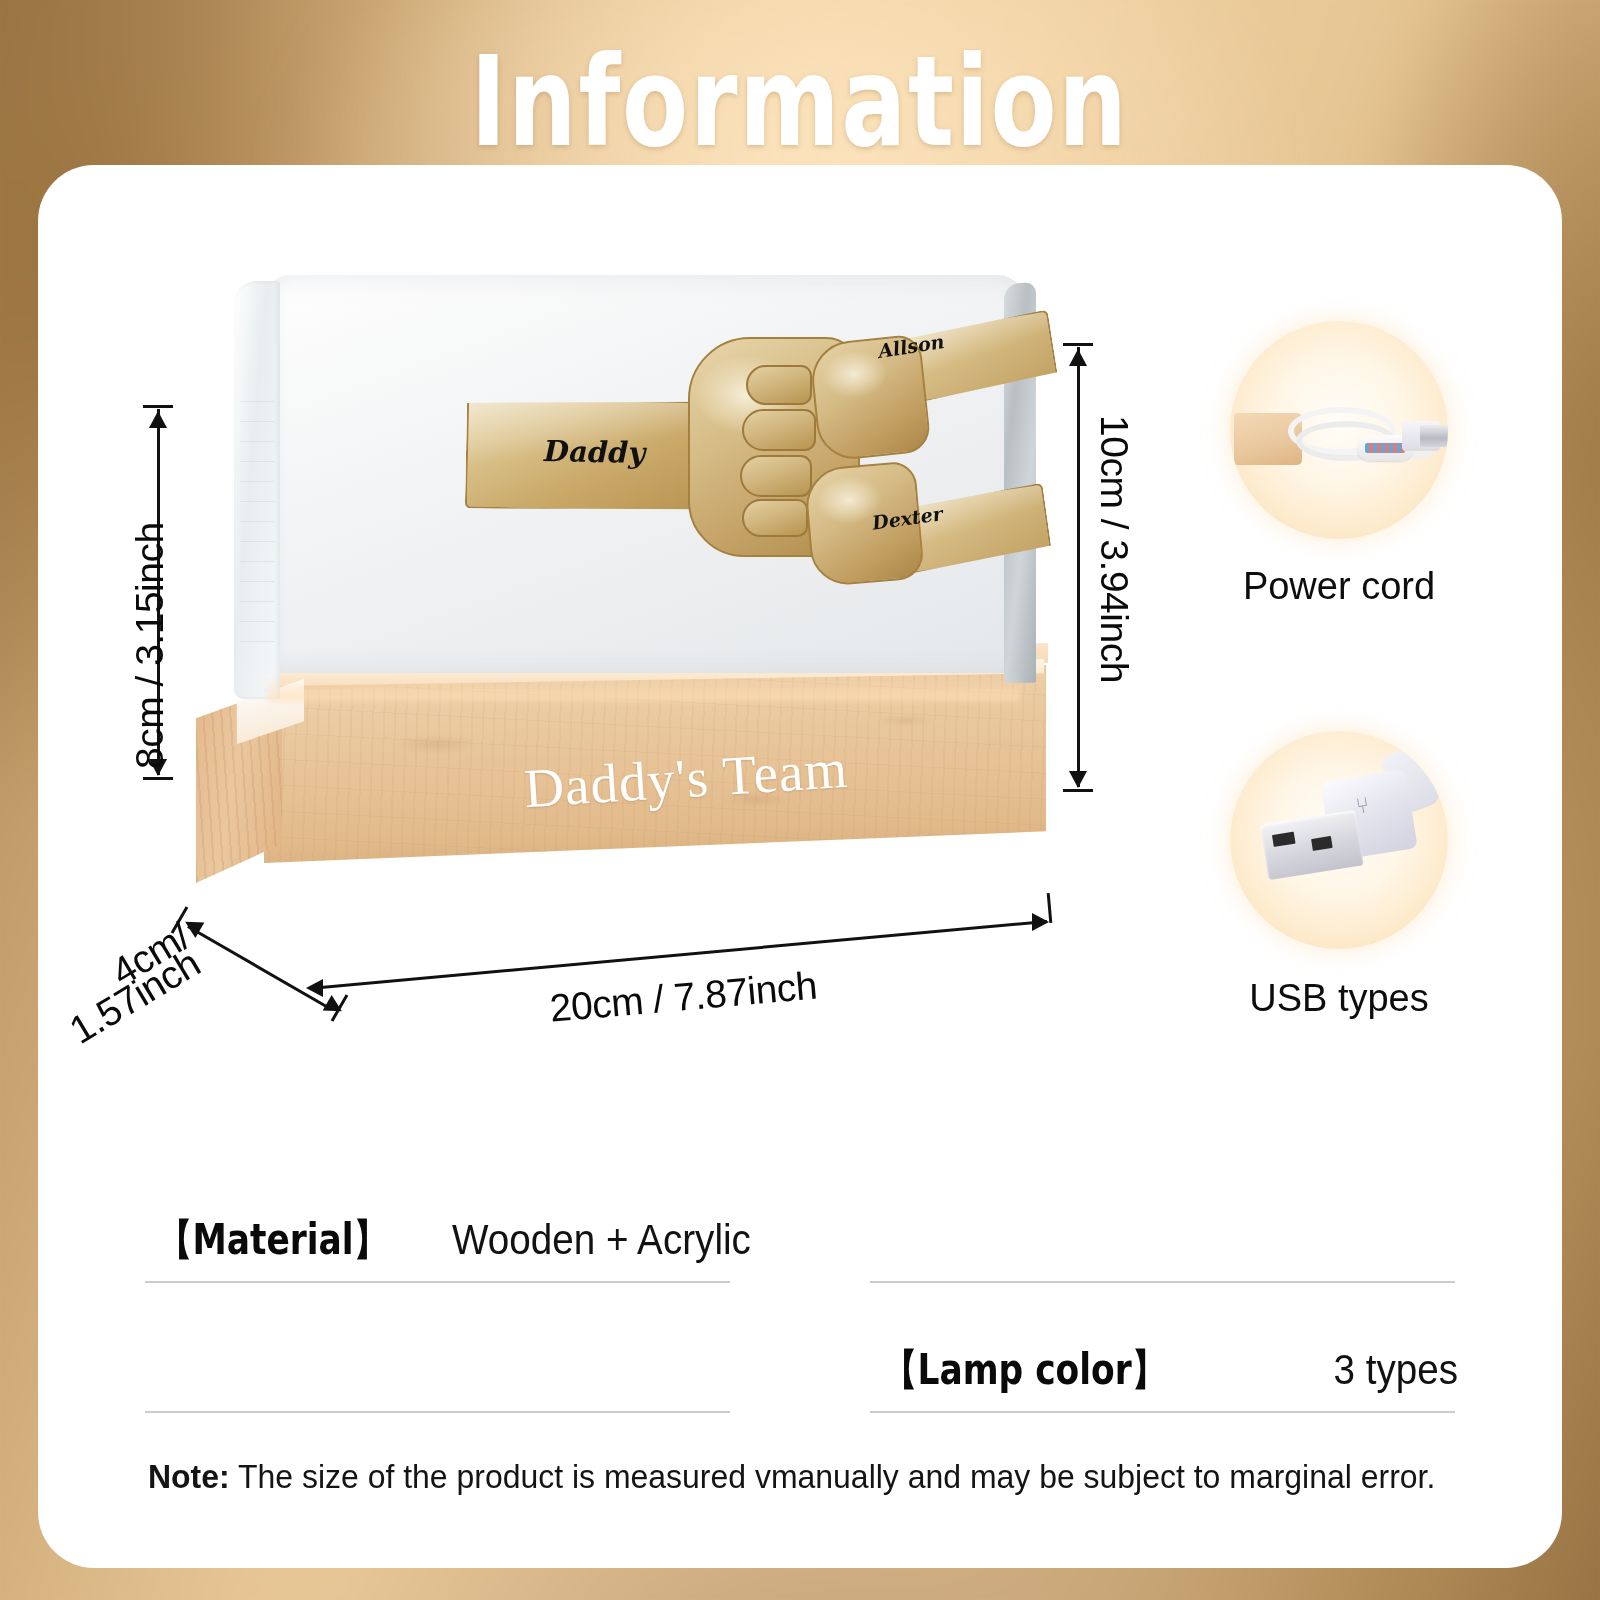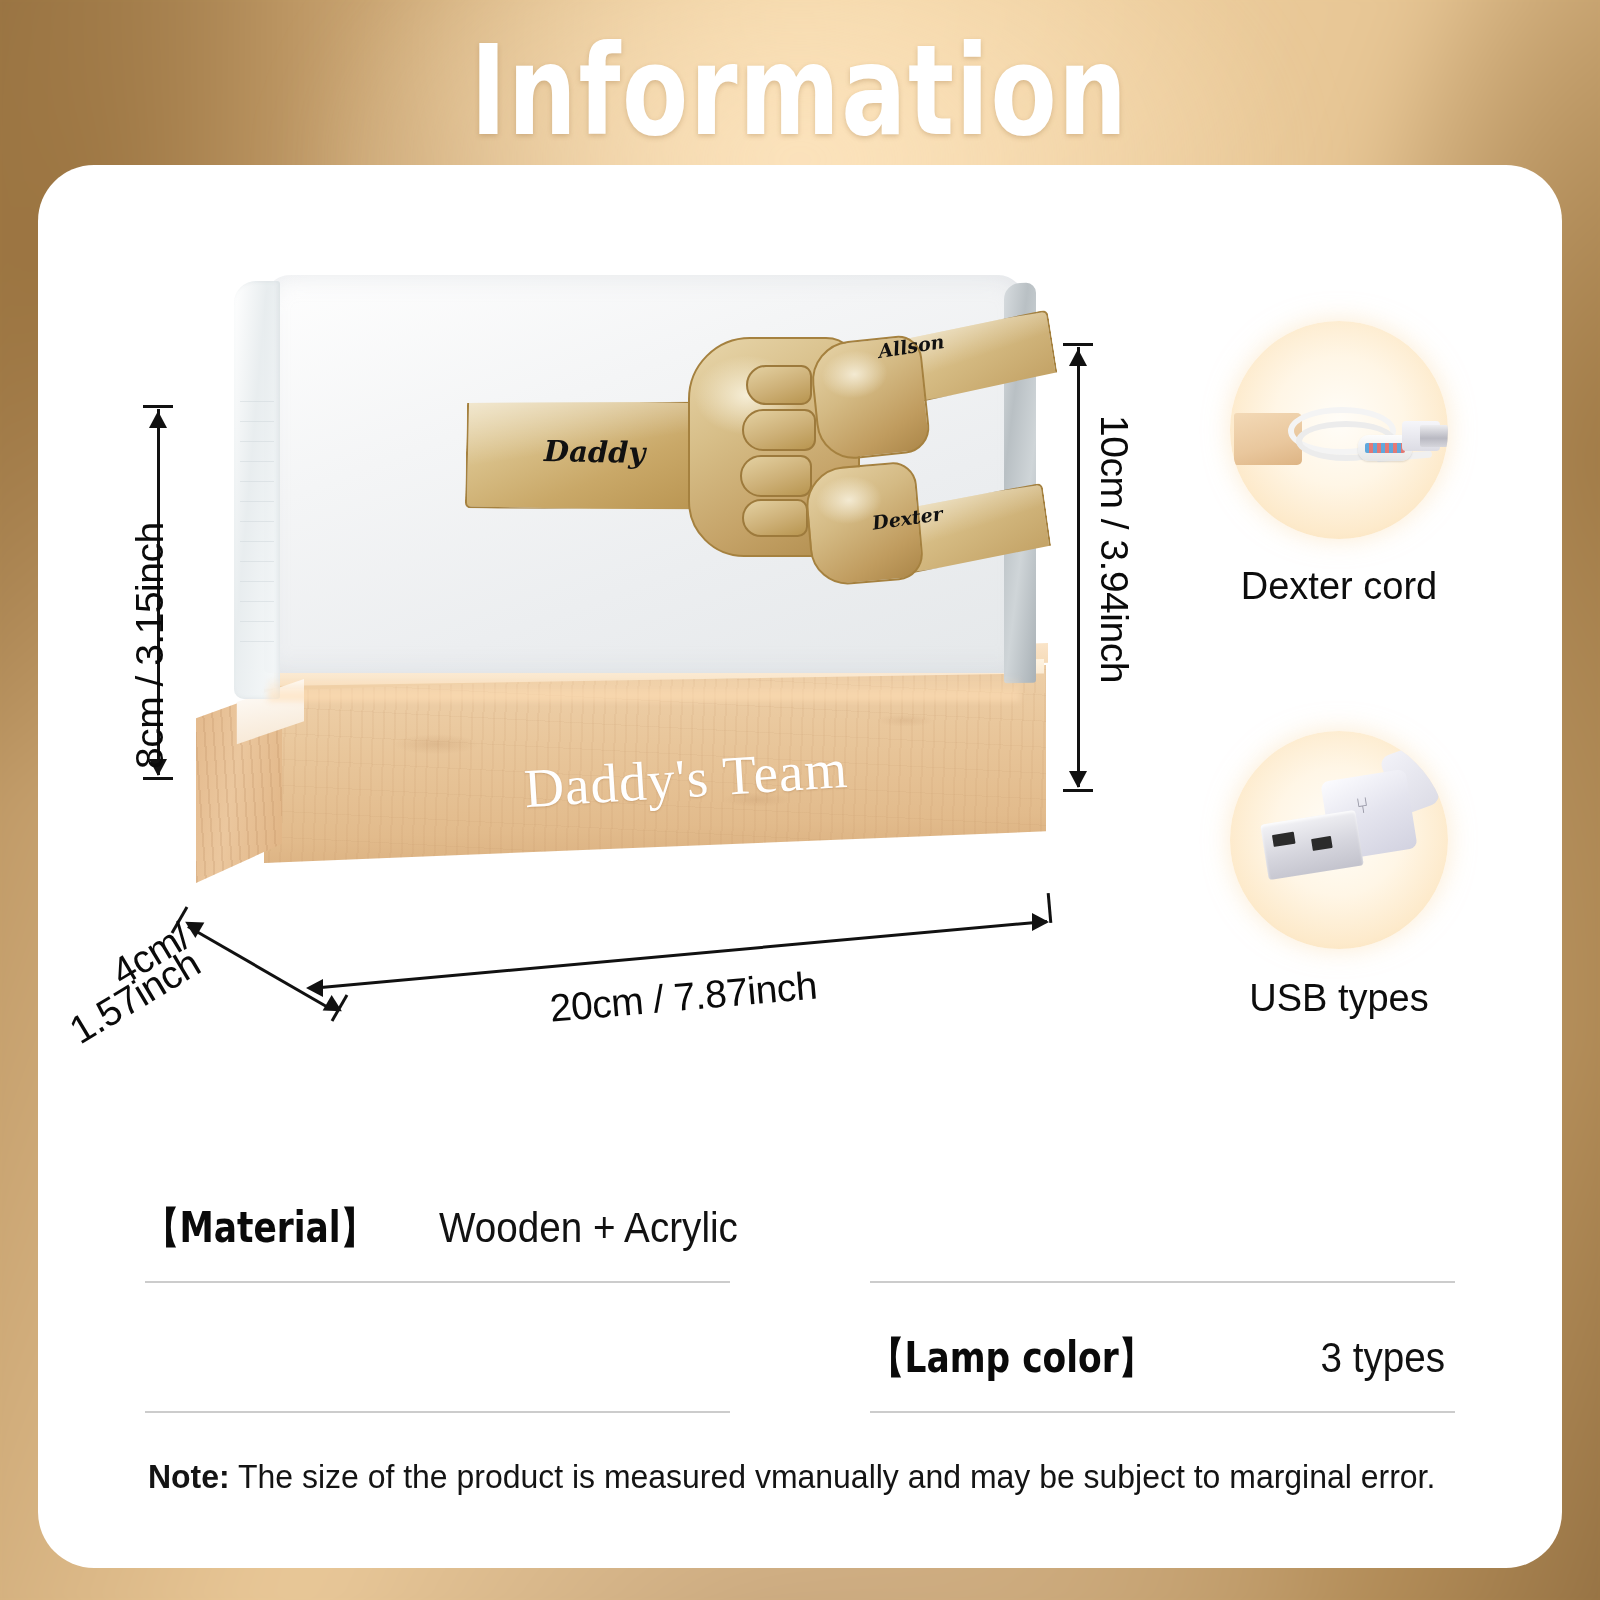--- a/index.html
+++ b/index.html
@@ -34,21 +34,21 @@
     position: absolute;
     left: 18%; top: -10%;
     width: 64%; height: 40%;
     background: radial-gradient(ellipse at center, rgba(255,232,196,.85) 0%, rgba(255,232,196,0) 70%);
     filter: blur(34px);
   }
 
   
   #header {
     position: absolute;
-    left: 0; top: 5px;
+    left: 0; top: 16px;
     width: 1600px; height: 170px;
     display: flex;
     align-items: center;
     justify-content: center;
     z-index: 4;
   }
   #title {
     font-family: "DejaVu Sans", sans-serif;
     font-weight: 700;
     font-size: 112px;
@@ -431,24 +431,25 @@
     left: 0; top: 1010px;
     width: 1524px;
   }
   .spec-row {
     position: relative;
     width: 1524px;
     height: 130px;
   }
   .spec-cell {
     position: absolute;
-    top: 0;
+    top: 12px;
     height: 106px;
     display: flex;
     align-items: center;
+    margin-left: 13px;
   }
   .cell-left  { left: 107px; width: 585px; }
   .cell-right { left: 832px; width: 585px; }
   .spec-key {
     font-family: "DejaVu Sans", sans-serif;
     font-weight: 700;
     font-size: 42px;
     color: #0a0a0a;
     transform: scaleX(0.82);
     transform-origin: left center;
@@ -577,21 +578,21 @@
 
       <div class="badge" style="left:1192px; top:156px;">
         <div class="pc-wood"></div>
         <div class="pc-cable pc-loop1"></div>
         <div class="pc-cable pc-loop2"></div>
         <div class="pc-tail"></div>
         <div class="pc-switch"></div>
         <div class="pc-usb"></div>
         <div class="pc-usb-metal"></div>
       </div>
-      <div class="badge-label" style="left:1141px; top:400px;">Dexter cord</div>
+      <div class="badge-label" style="left:1141px; top:400px;">Power cord</div>
 
       <div class="badge" style="left:1192px; top:566px;">
         <div class="usb-cable"></div>
         <div class="usb-plastic"></div>
         <div class="usb-trident">⑂</div>
         <div class="usb-shell"></div>
       </div>
       <div class="badge-label" style="left:1141px; top:812px;">USB types</div>
 
     </div>

